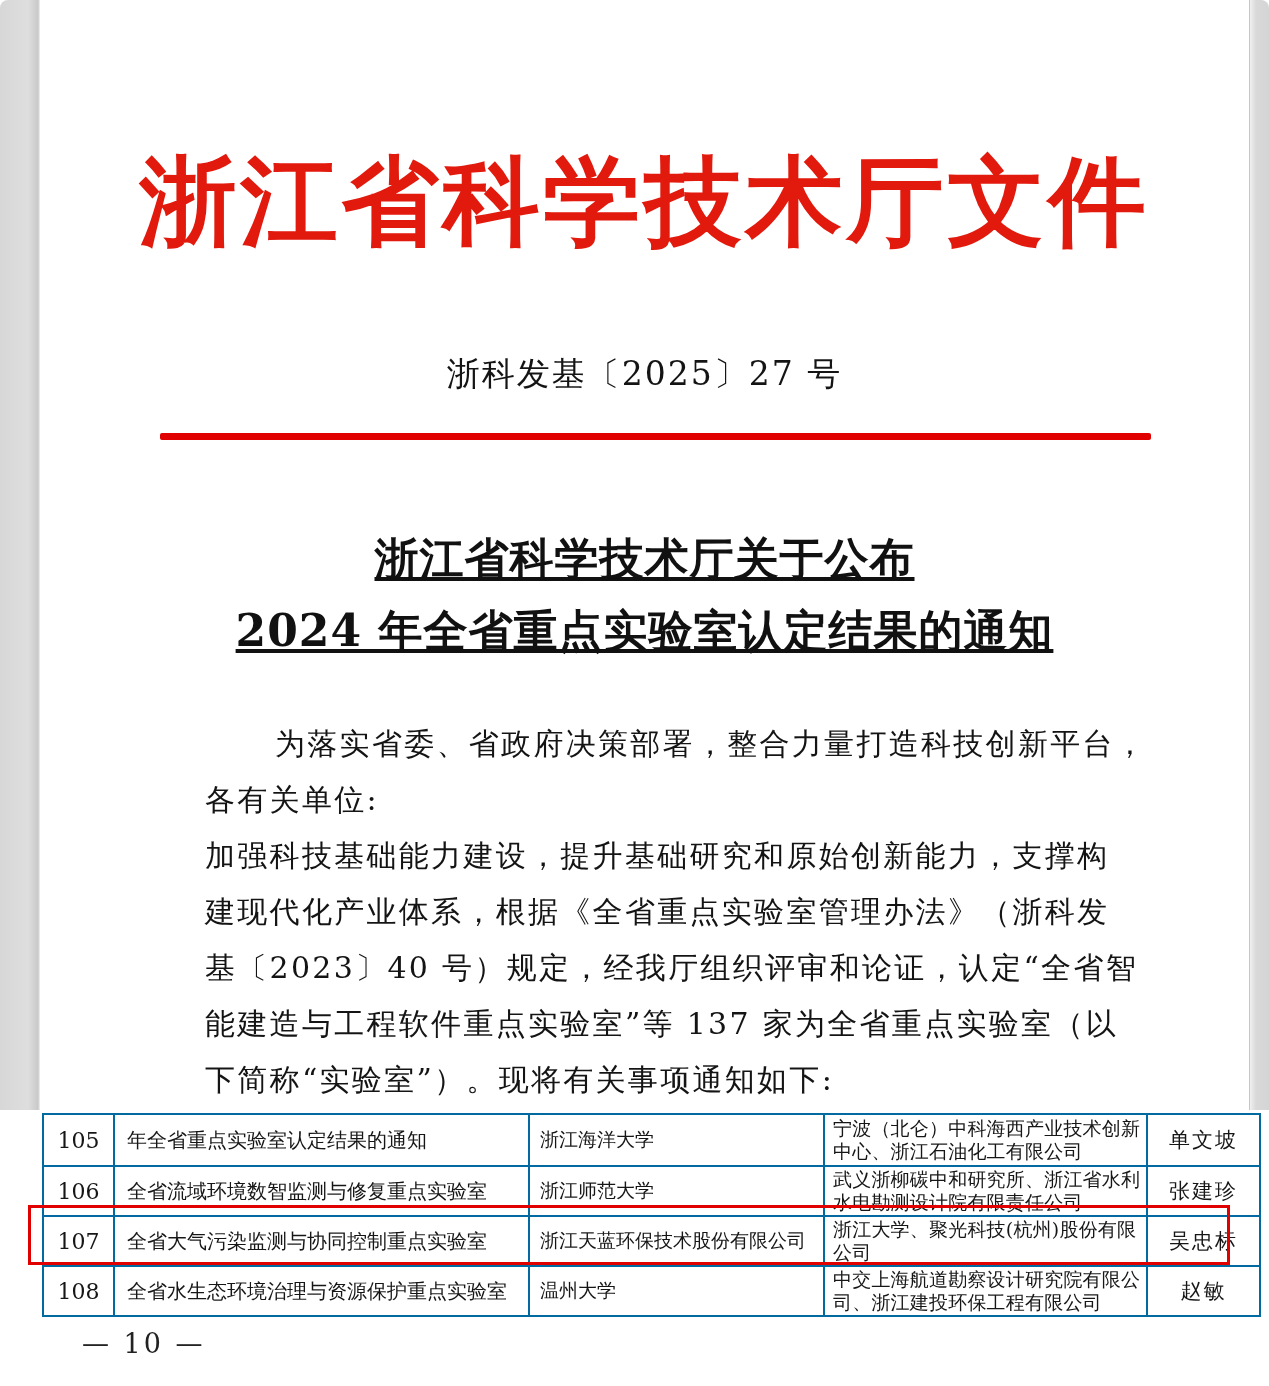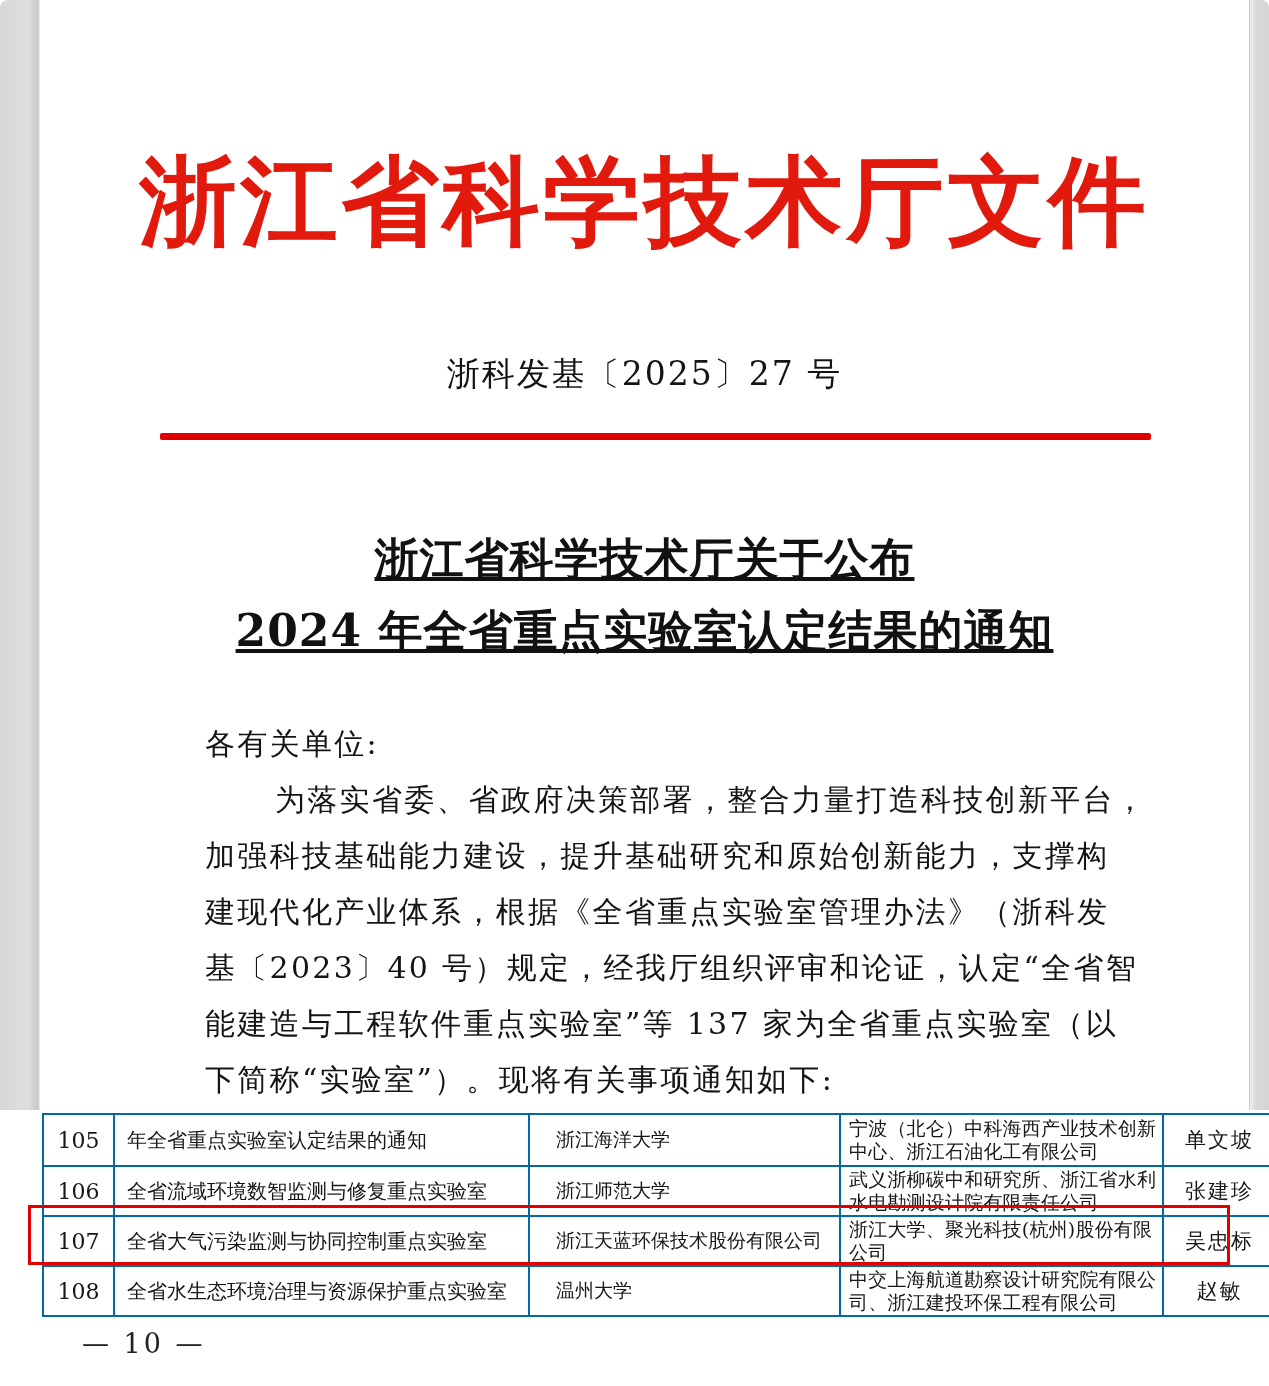--- a/index.html
+++ b/index.html
@@ -62,21 +62,21 @@
     color:#161616;
   }
   .labs-table td{
     border:2px solid #0369a1;
     padding:0;
     overflow:hidden;
     vertical-align:middle;
   }
   .labs-table .c-no{width:69px;text-align:center;font-size:22px;}
   .labs-table .c-lab{width:401px;padding-left:12px;font-size:20px;white-space:nowrap;}
-  .labs-table .c-inst{width:283px;padding-left:26px;font-size:19px;white-space:nowrap;}
+  .labs-table .c-inst{width:283px;padding-left:10px;font-size:19px;white-space:nowrap;}
   .labs-table .c-part{width:309px;padding:1px 4px 1px 8px;font-size:19px;line-height:23px;letter-spacing:0.2px;}
   .labs-table .c-dir{width:111px;text-align:center;font-size:21px;letter-spacing:2px;}
   tr.r105{height:52px;}
   tr.r106{height:47px;}
   tr.r107{height:50px;}
   tr.r108{height:50px;}
   .highlight-box{
     position:absolute;left:28px;top:1205px;width:1202px;height:60px;
     border:3px solid #e10000;
     box-sizing:border-box;
@@ -101,22 +101,22 @@
   <div class="letterhead">浙江省科学技术厅文件</div>
 
   <div class="doc-number">浙科发基〔2025〕27 号</div>
 
   <div class="red-rule"></div>
 
   <div class="doc-title line1">浙江省科学技术厅关于公布</div>
   <div class="doc-title line2">2024 年全省重点实验室认定结果的通知</div>
 
   <div class="body-block">
+    <div class="body-line indent">为落实省委、省政府决策部署，整合力量打造科技创新平台，</div>
     <div class="body-line">各有关单位:</div>
-    <div class="body-line indent">为落实省委、省政府决策部署，整合力量打造科技创新平台，</div>
     <div class="body-line">加强科技基础能力建设，提升基础研究和原始创新能力，支撑构</div>
     <div class="body-line">建现代化产业体系，根据《全省重点实验室管理办法》（浙科发</div>
     <div class="body-line">基〔2023〕40 号）规定，经我厅组织评审和论证，认定“全省智</div>
     <div class="body-line">能建造与工程软件重点实验室”等 137 家为全省重点实验室（以</div>
     <div class="body-line">下简称“实验室”）。现将有关事项通知如下:</div>
   </div>
 
   <table class="labs-table">
     <tbody>
       <tr class="r105">

